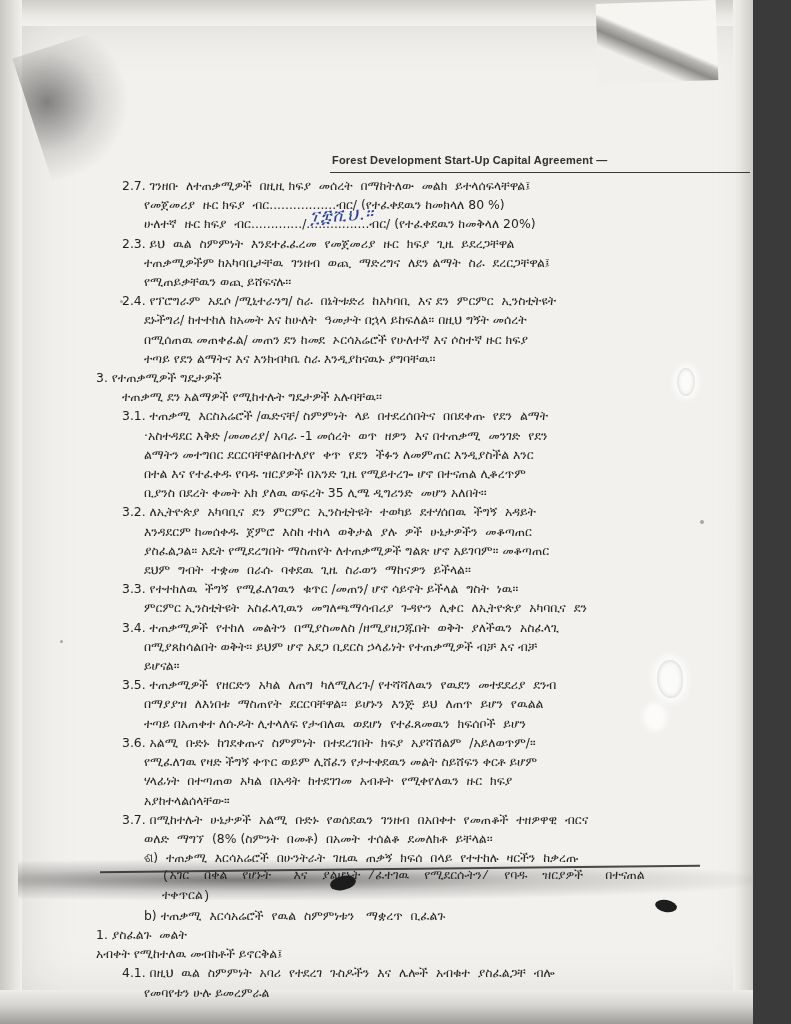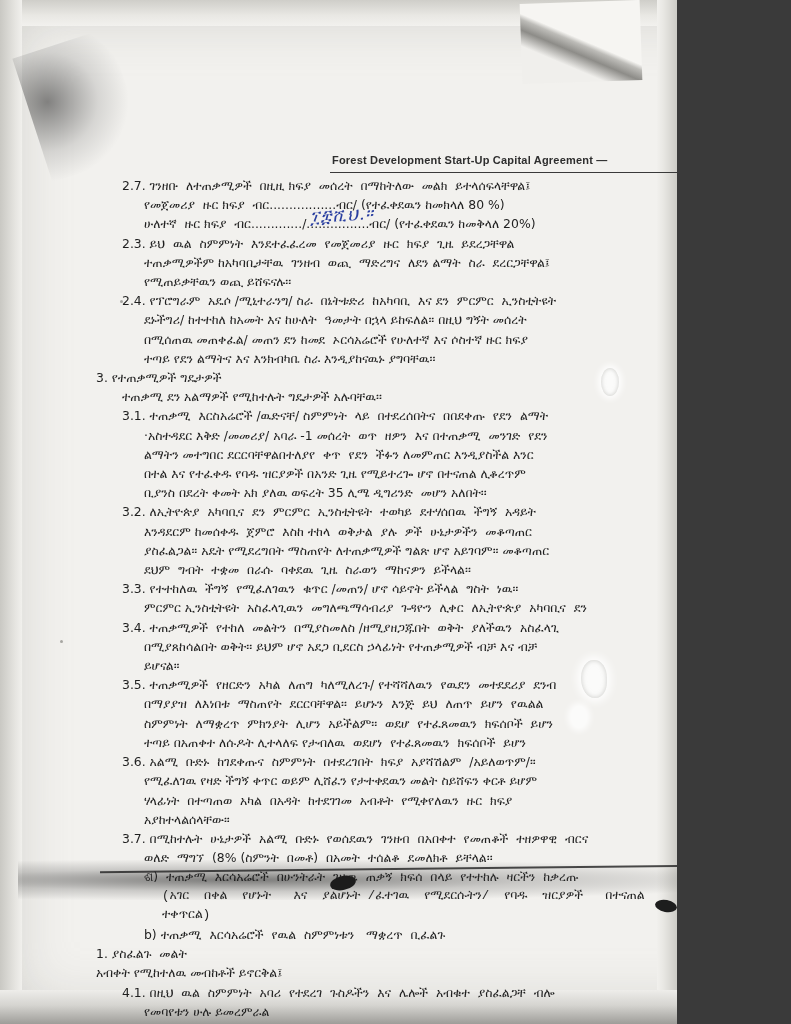--- a/index.html
+++ b/index.html
@@ -2,21 +2,21 @@
 <html><head>
 <meta charset="utf-8">
 <style>
   html, body {
     margin: 0;
     padding: 0;
     background: #3a3a3a;
   }
   .page {
     position: relative;
-    width: 677px;
+    width: 753px;
     height: 1024px;
     overflow: hidden;
     background: #d9d9d6;
     font-family: "DejaVu Sans", sans-serif;
   }
   
   .sheet {
     position: absolute;
     left: 8px;
     top: 10px;
@@ -191,21 +191,20 @@
       <span class="ln indent2">እንዳደርም ከመሰቀዱ  ጀምሮ  እስከ ተከላ  ወቅታል  ያሉ  ዎች  ሁኔታዎችን  መቆጣጠር</span>
       <span class="ln indent2">ያስፈልጋል፡፡ አዴት የሚደረግበት ማስጠየት ለተጠቃሚዎች ግልጽ ሆኖ አይገባም፡፡ መቆጣጠር</span>
       <span class="ln indent2">ደህም  ግብት  ተቋመ  በራሱ  ባቀደዉ  ጊዜ  ስራወን  ማከናዎን  ይችላል፡፡</span>
       <span class="ln indent1">3.3. የተተከለዉ  ችግኝ  የሚፈለገዉን  ቁጥር /መጠን/ ሆኖ ሳይኖት ይችላል  ግስት  ነዉ።</span>
       <span class="ln indent2">ምርምር ኢንስቲትዩት  አስፈላጊዉን  መግለጫማሳብሪያ  ጉዳዮን  ሊቀር  ለኢትዮጵያ  አካባቢና  ደን</span>
       <span class="ln indent1">3.4. ተጠቃሚዎች  የተከለ  መልትን  በሚያስመለስ /ዘሚያዘጋጁበት  ወቅት  ያለችዉን  አስፈላጊ</span>
       <span class="ln indent2">በሚያጸከሳልበት ወቅት፡፡ ይህም ሆኖ አደጋ ቢደርስ ኃላፊነት የተጠቃሚዎች ብቻ እና ብቻ</span>
       <span class="ln indent2">ይሆናል፡፡</span>
       <span class="ln indent1">3.5. ተጠቃሚዎች  የዘርድን  አካል  ለጠግ  ካለሚለረጉ/ የተሻሻለዉን  የዉደን  መተደደሪያ  ደንብ</span>
       <span class="ln indent2">በማያያዝ  ለእነበቱ  ማስጠየት  ደርርባቸዋል፡፡  ይሆኑን  እንጅ  ይህ  ለጠጥ  ይሆን  የዉልል</span>
-      <span class="ln indent2">ስምምነት  ለማቋረጥ  ምክንያት  ሊሆን  አይችልም፡፡  ወደሆ  የተፈጸመዉን  ክፍሰቦች  ይሆን</span>
       <span class="ln indent2">ተጣይ በአጠቀተ ለሱዶት ሊተላለፍ የታብለዉ  ወደሆነ  የተፈጸመዉን  ክፍሰቦች  ይሆን</span>
       <span class="ln indent1">3.6. አልሚ  ቡድኑ  ከገደቀጡና  ስምምነት  በተደረገበት  ክፍያ  አያሻሽልም  /አይለወጥም/፡፡</span>
       <span class="ln indent2">የሚፈለገዉ የዛድ ችግኝ ቀጥር ወይም ሊሸፈን የታተቀደዉን መልት ስይሸፍን ቀርቶ ይሆም</span>
       <span class="ln indent2">ሃላፊነት  በተጣጠወ  አካል  በአዳት  ከተደገገመ  አብቶት  የሚቀየለዉን  ዙር  ክፍያ</span>
       <span class="ln indent2">አያከተላልሰላቸው፡፡</span>
       <span class="ln indent1">3.7. በሚከተሉት  ሁኔታዎች  አልሚ  ቡድኑ  የወሰደዉን  ገንዘብ  በአበቀተ  የመጠቆች  ተዘዎዋዊ  ብርና</span>
       <span class="ln indent2">ወለድ  ማግኘ  (8% (ስምንት  በመቶ)  በአመት  ተሰልቆ  ደመለክቶ  ይቸላል፡፡</span>
       <span class="ln indent2">ଶ)  ተጠቃሚ  እርሳአሬሮች  በሁንትራት  ገዜዉ  ጠቃኝ  ክፍሰ  በላይ  የተተከሉ  ዛርችን  ከቃረጡ</span>
       <span class="ln indent3">(አገር  በቀል  የሆኑት   እና  ያልሆኑት /ፈተገዉ  የሚደርሱትን/  የባዱ  ዝርያዎች   በተናጠል</span>
       <span class="ln indent3">ተቀጥርል)</span>

